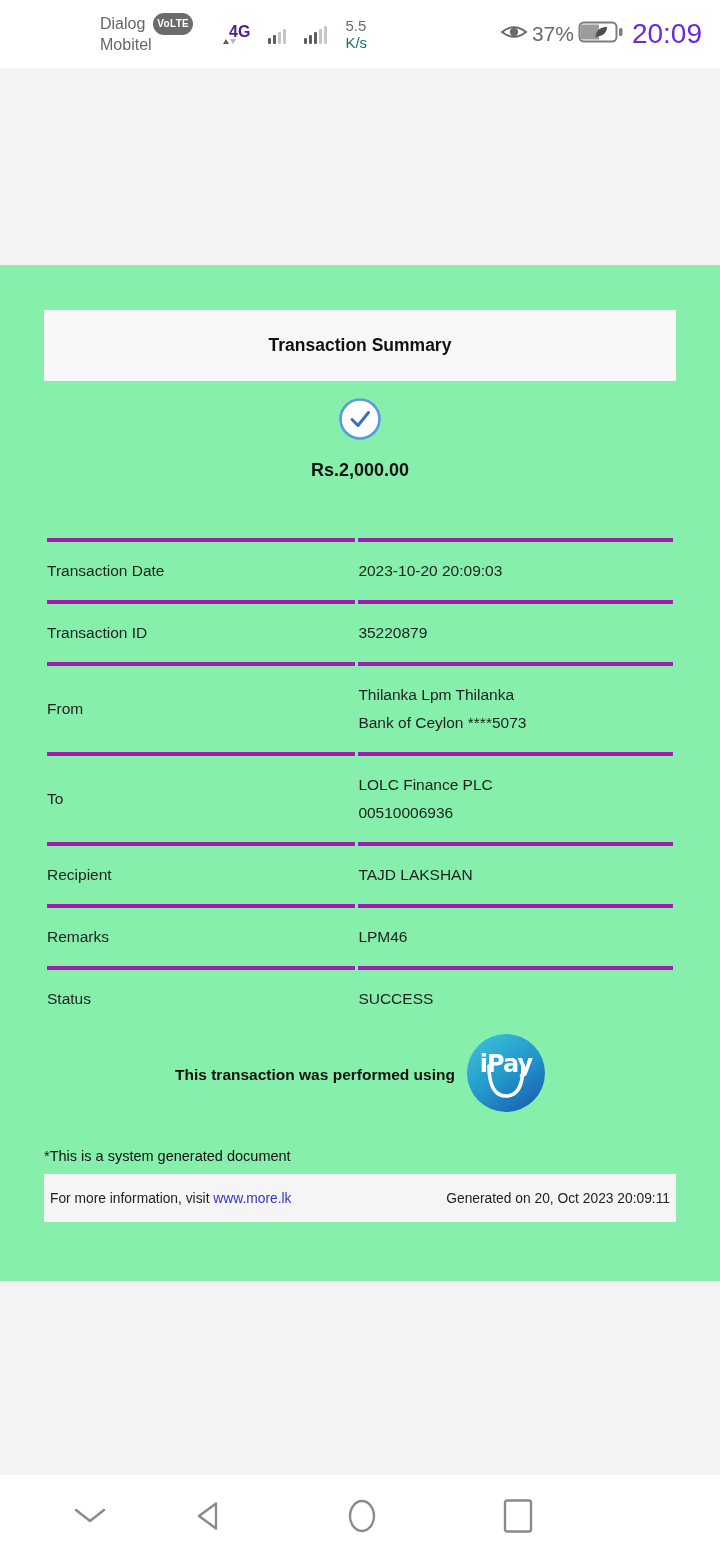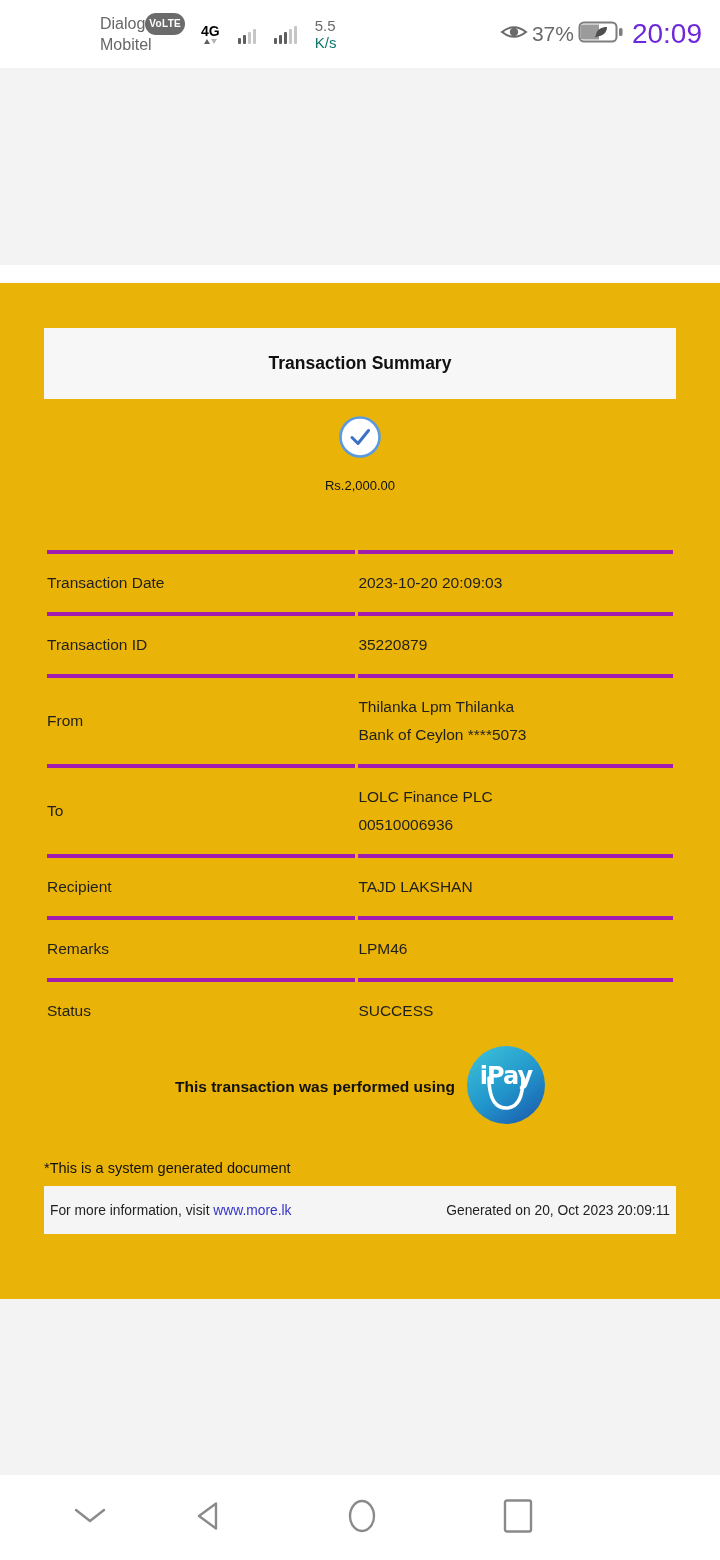--- a/index.html
+++ b/index.html
@@ -9,51 +9,51 @@
     font-family:"Liberation Sans", sans-serif; color:#222;
   }
   
   .status-bar {
     position:absolute; top:0; left:0; width:720px; height:68px; background:#fff;
     display:flex; align-items:center; justify-content:space-between;
     padding:0 10px 0 100px; color:#676767;
   }
   .sb-left { display:flex; align-items:center; gap:10px; }
   .carrier-block { display:flex; flex-direction:column; line-height:20px; font-size:16px; }
-  .carrier-row1 { display:flex; align-items:center; gap:0; }
+  .carrier-row1 { display:flex; align-items:center; gap:8px; }
   .volte-badge {
     background:#6b6b6b; color:#fff; font-size:10px; font-weight:bold;
     padding:1px 4px; border-radius:11px; letter-spacing:.3px;
   }
   .net-block { display:flex; flex-direction:column; align-items:center; line-height:13px; margin-left:6px; }
-  .net-type { font-size:14px; font-weight:bold; color:#000000; }
+  .net-type { font-size:16px; font-weight:bold; color:#4c1d95;margin-left:20px; }
   .net-arrows { display:flex; gap:1px; margin-top:1px; }
   .arr-up { width:0; height:0; border-left:3px solid transparent; border-right:3px solid transparent; border-bottom:5px solid #5e5e5e; }
   .arr-dn { width:0; height:0; border-left:3px solid transparent; border-right:3px solid transparent; border-top:5px solid #b5b5b5; }
   .sig { display:flex; align-items:flex-end; gap:2px; height:19px; margin-left:8px; }
   .sig i { display:block; width:3px; background:#5e5e5e; border-radius:1px; }
   .sig i.dim { background:#c6c6c6; }
   .sig .h1{height:6px}.sig .h2{height:9px}.sig .h3{height:12px}.sig .h4{height:15px}.sig .h5{height:18px}
   .speed-block { display:flex; flex-direction:column; line-height:17px; margin-left:8px; font-size:15px; color:#6a6a6a; }
   .speed-unit { color:#0f766e; }
   .sb-right { display:flex; align-items:center; gap:4px; }
   .batt-pct { font-size:21px; color:#6a6a6a; }
   .time { font-size:28px; color:#6d28d9; margin-left:4px; margin-right:8px; }
   
   .gap-top    { position:absolute; top:68px;   left:0; width:720px; height:197px; background:#f2f3f2; }
   .gap-bottom { position:absolute; top:1281px; left:0; width:720px; height:194px; background:#f2f3f2; }
   
-  .document { position:absolute; top:283px; left:0; width:720px; height:1016px; background:#eab308; padding:0 44px; }
+  .document { position:absolute; top:265px; left:0; width:720px; height:1016px; background:#86efac; padding:0 44px; }
   .doc-title-bar {
     margin-top:45px; height:71px; background:#f7f7f7;
     display:flex; align-items:center; justify-content:center;
   }
   .doc-title { font-size:17.5px; font-weight:bold; color:#111; }
   .check-wrap { margin-top:16px; display:flex; justify-content:center; }
-  .amount { margin-top:15px; text-align:center; font-size:13px; font-weight:normal; color:#111; }
+  .amount { margin-top:15px; text-align:center; font-size:18px; font-weight:bold; color:#111; }
   table.tx { width:100%; margin-top:57px; border-collapse:separate; border-spacing:3px 0; }
   table.tx td {
     border-top:4px solid #a21caf; padding:15px 0; line-height:28px;
     font-size:15.5px; color:#1f1f1f; vertical-align:middle;
   }
   td.lbl { width:49.5%; padding-left:4px; }
   td.val { padding-left:4px; }
   .performed-row { margin-top:6px; display:flex; align-items:center; justify-content:center; gap:12px; }
   .performed-text { font-size:15.5px; font-weight:bold; color:#111; }
   .sys-note { margin-top:32px; font-size:14.5px; color:#111; }

